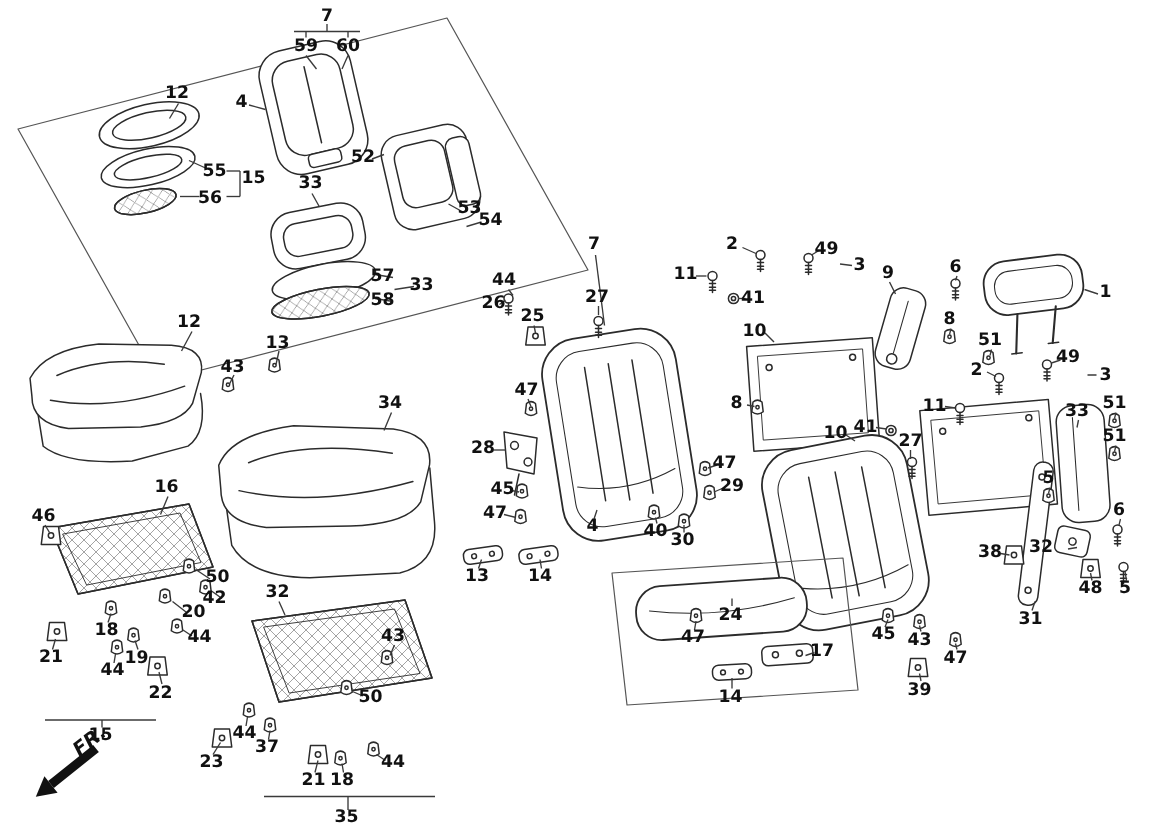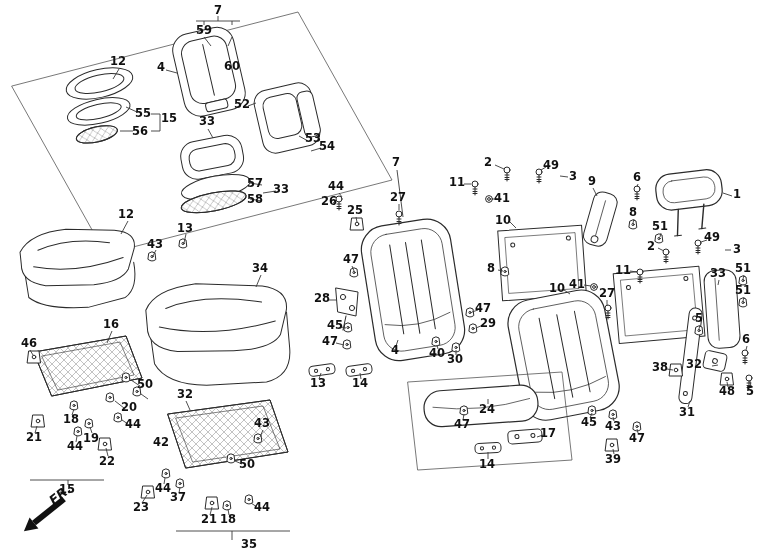--- a/index.html
+++ b/index.html
@@ -354,59 +354,59 @@
       <line x1="688" y1="407" x2="690" y2="401"></line>
       <line x1="590" y1="418" x2="592" y2="413"></line>
       <line x1="614" y1="421" x2="613" y2="417"></line>
       <line x1="638" y1="433" x2="637" y2="429"></line>
       <line x1="614" y1="454" x2="613" y2="449"></line>
     </svg>
 
   <div id="callout-layer">
       <span class="callout" style="left: 218px; top: 11px;">7</span>
       <span class="callout" style="left: 204px; top: 31px; text-align: center;">59</span>
-      <span class="callout" style="left: 232px; top: 31px; margin-top: 36px;">60</span>
+      <span class="callout" style="left: 232px; top: 31px;">60</span>
       <span class="callout" style="left: 161px; top: 68px;">4</span>
       <span class="callout" style="left: 118px; top: 62px;">12</span>
       <span class="callout" style="left: 143px; top: 114px;">55</span>
       <span class="callout" style="left: 169px; top: 119px;">15</span>
       <span class="callout" style="left: 140px; top: 132px;">56</span>
       <span class="callout" style="left: 207px; top: 122px;">33</span>
       <span class="callout" style="left: 242px; top: 105px;">52</span>
       <span class="callout" style="left: 313px; top: 139px;">53</span>
       <span class="callout" style="left: 327px; top: 147px;">54</span>
       <span class="callout" style="left: 255px; top: 184px;">57</span>
       <span class="callout" style="left: 281px; top: 190px;">33</span>
       <span class="callout" style="left: 255px; top: 200px;">58</span>
       <span class="callout" style="left: 126px; top: 215px;">12</span>
       <span class="callout" style="left: 185px; top: 229px;">13</span>
       <span class="callout" style="left: 155px; top: 245px;">43</span>
       <span class="callout" style="left: 260px; top: 269px; text-align: right;">34</span>
       <span class="callout" style="left: 111px; top: 325px;">16</span>
       <span class="callout" style="left: 29px; top: 344px;">46</span>
       <span class="callout" style="left: 145px; top: 385px;">50</span>
-      <span class="callout" style="left: 161px; top: 399px; margin-top: 44px;">42</span>
+      <span class="callout" style="left: 143px; top: 399px;">42</span>
       <span class="callout" style="left: 129px; top: 408px;">20</span>
       <span class="callout" style="left: 71px; top: 420px;">18</span>
       <span class="callout" style="left: 91px; top: 439px;">19</span>
       <span class="callout" style="left: 34px; top: 438px;">21</span>
       <span class="callout" style="left: 75px; top: 447px;">44</span>
       <span class="callout" style="left: 133px; top: 425px;">44</span>
       <span class="callout" style="left: 107px; top: 462px;">22</span>
       <span class="callout" style="left: 67px; top: 490px;">15</span>
       <span class="callout" style="left: 185px; top: 395px;">32</span>
       <span class="callout" style="left: 262px; top: 424px;">43</span>
       <span class="callout" style="left: 247px; top: 465px;">50</span>
       <span class="callout" style="left: 141px; top: 508px;">23</span>
       <span class="callout" style="left: 163px; top: 489px;">44</span>
       <span class="callout" style="left: 178px; top: 498px;">37</span>
       <span class="callout" style="left: 209px; top: 520px;">21</span>
       <span class="callout" style="left: 228px; top: 520px;">18</span>
       <span class="callout" style="left: 262px; top: 508px;">44</span>
-      <span class="callout" style="left: 231px; top: 545px; margin-left: 18px;">35</span>
+      <span class="callout" style="left: 231px; top: 545px;">35</span>
       <span class="callout" style="left: 396px; top: 163px;">7</span>
       <span class="callout" style="left: 336px; top: 187px;">44</span>
       <span class="callout" style="left: 329px; top: 202px;">26</span>
       <span class="callout" style="left: 355px; top: 211px;">25</span>
       <span class="callout" style="left: 398px; top: 198px;">27</span>
       <span class="callout" style="left: 351px; top: 260px;">47</span>
       <span class="callout" style="left: 322px; top: 299px;">28</span>
       <span class="callout" style="left: 335px; top: 326px;">45</span>
       <span class="callout" style="left: 330px; top: 342px;">47</span>
       <span class="callout" style="left: 318px; top: 384px;">13</span>

